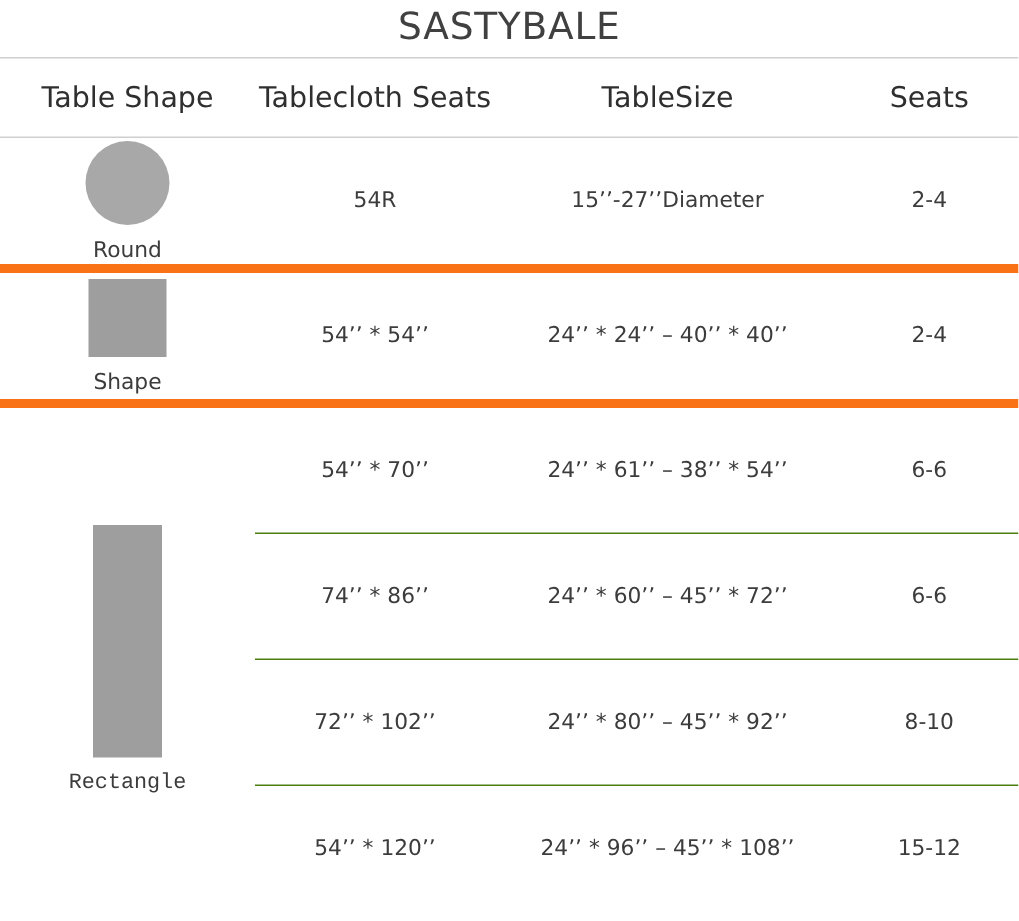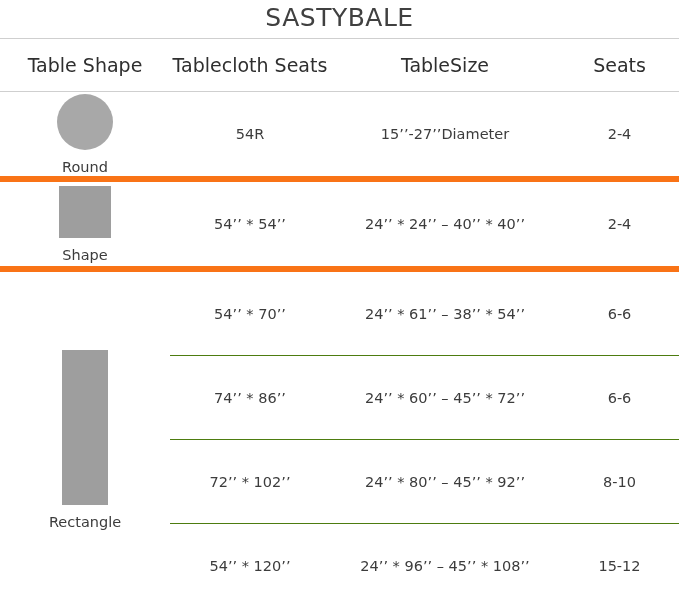--- a/index.html
+++ b/index.html
@@ -100,20 +100,21 @@
     height: 155px;
     background: #9e9e9e;
     margin-bottom: 9px;
   }
   .shape-label {
     font-size: 14.5px;
     color: #3c3c3c;
   }
   .rect-shape-cell {
     vertical-align: middle;
+    font-family: Liberation Mono, monospace;
   }
 </style>
 </head>
 <body>
 
 <div class="page">
 
   <div class="brand">SASTYBALE</div>
 
   <table class="size-table">

